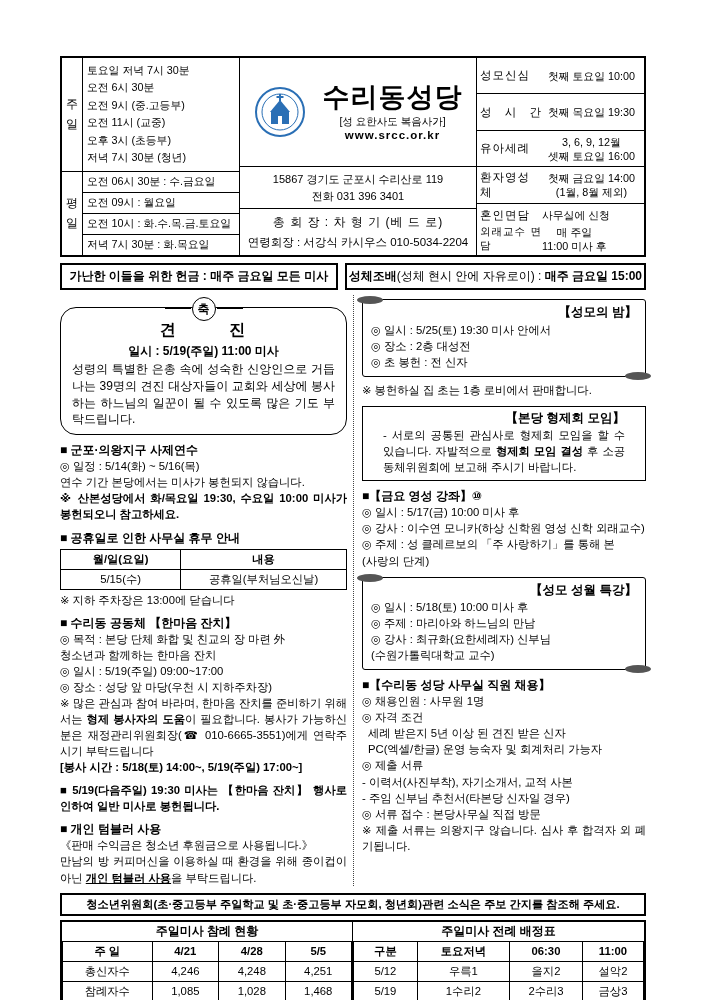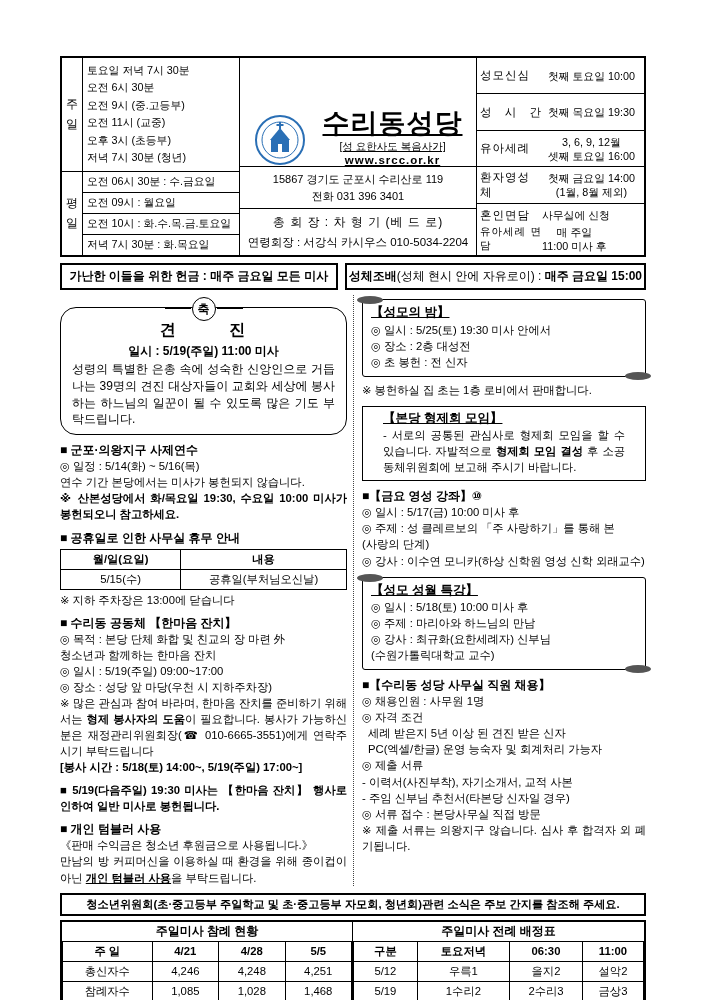--- a/index.html
+++ b/index.html
@@ -14,21 +14,21 @@
   .mblock-sunday { border-bottom:1px solid #000; }
   .vlabel { width:20px; border-right:1px solid #000; display:flex; align-items:center; justify-content:center; }
   .vlabel span { display:block; width:13px; word-break:break-all; text-align:center; font-size:12px; line-height:1.7; }
   .sun-lines { flex:1; padding:4px 4px; }
   .sun-lines div { font-size:10.8px; line-height:1.62; white-space:nowrap; }
   .wrows { flex:1; display:flex; flex-direction:column; }
   .wrow { flex:1; display:flex; align-items:center; padding:0 4px; font-size:10.8px; border-top:1px solid #000; white-space:nowrap; }
   .wrow:first-child { border-top:none; }
 
   .mast-center { width:237px; border-right:1px solid #000; display:flex; flex-direction:column; box-sizing:border-box; }
-  .mc-logo { height:108px; display:flex; align-items:flex-end; justify-content:center; gap:17px; border-bottom:1px solid #000;text-decoration:underline; }
+  .mc-logo { height:108px; display:flex; align-items:center; justify-content:center; gap:17px; border-bottom:1px solid #000; }
   .mc-name { font-size:27px; font-weight:bold; letter-spacing:1px; line-height:1.05; }
   .mc-sub { font-size:10.5px; text-align:center; margin-top:3px; }
   .mc-web { font-size:11.5px; font-weight:bold; letter-spacing:1px; text-align:center; }
   .mc-addr { border-bottom:1px solid #000; text-align:center; font-size:11px; line-height:1.5; padding:4px 0; }
   .mc-pres { text-align:center; font-size:12px; letter-spacing:1px; padding:5px 0 2px; }
   .mc-soul { text-align:center; font-size:11.5px; padding:2px 0 5px; }
 
   .mast-right { flex:1; display:flex; flex-direction:column; }
   .sch-row { flex:1; display:flex; align-items:center; border-top:1px solid #000; padding:2px 3px; }
   .sch-row:first-child { border-top:none; }
@@ -68,21 +68,21 @@
   table.mini { width:100%; border-collapse:collapse; margin:3px 0 2px; }
   table.mini th, table.mini td { border:1px solid #000; font-size:11.3px; text-align:center; padding:2px 2px; }
   table.mini th { font-weight:bold; }
   table.mini { border:1.5px solid #000; }
 
   
   .deco-box { position:relative; border:1.3px solid #000; border-radius:3px; padding:4px 8px 6px; margin-top:8px; box-shadow:2px 2px 0 #fff, inset 0 0 0 1px #fff; }
   .deco-box::before { content:""; position:absolute; top:-4px; left:-6px; width:26px; height:8px; background:#555; border-radius:50%; }
   .deco-box::after { content:""; position:absolute; bottom:-4px; right:-6px; width:26px; height:8px; background:#555; border-radius:50%; }
   .plain-box { border:1.2px solid #000; padding:3px 20px 5px; margin-top:8px; }
-  .box-title { text-align:left; font-size:12.5px; font-weight:bold; line-height:1.4;text-decoration:underline; }
+  .box-title { text-align:right; font-size:12.5px; font-weight:bold; line-height:1.4; }
 
   
   .youth-band { border:2px solid #000; margin-top:7px; text-align:center; font-size:11.2px; font-weight:bold; padding:2px 0; white-space:nowrap; }
   .stats { border:2px solid #000; margin-top:4px; display:flex; flex-wrap:wrap; }
   .stat-half { width:50%; box-sizing:border-box; }
   .stat-half.first { border-right:1.5px solid #000; }
   .stat-title { text-align:center; font-size:12px; font-weight:bold; padding:1px 0; }
   table.stat { width:100%; border-collapse:collapse; }
   table.stat th, table.stat td { border:1px solid #000; font-size:11.3px; text-align:center; padding:2px 1px; }
   table.stat th { font-weight:bold; }
@@ -164,21 +164,21 @@
         <div class="sch-label">환자영성체</div>
         <div class="sch-value pre">첫째 금요일 14:00
 (1월, 8월 제외)</div>
       </div>
       <div class="sch-row sch-double" style="flex:1.5">
         <div class="sch-mini">
           <div class="sch-label">혼인면담</div>
           <div class="sch-value pre">사무실에 신청</div>
         </div>
         <div class="sch-mini">
-          <div class="sch-label" style="font-size:10.5px">유아세례 면담</div>
+          <div class="sch-label" style="font-size:10.5px">외래교수 면담</div>
           <div class="sch-value pre">매 주일
 11:00 미사 후</div>
         </div>
       </div>
     </div>
   </div>
 
   <div class="banner-row">
     <div class="banner">가난한 이들을 위한 헌금 : 매주 금요일 모든 미사</div>
     <div class="banner"><span>성체조배</span><span class="mid">(성체 현시 안에 자유로이) : </span><span>매주 금요일 15:00</span></div>
@@ -251,23 +251,23 @@
       <div class="line" style="margin-top:5px">※ 봉헌하실 집 초는 1층 로비에서 판매합니다.</div>
 
       <div class="plain-box">
         <div class="box-title">【본당 형제회 모임】</div>
         <div class="line just"><span>- 서로의 공통된 관심사로 형제회 모임을 할 수 있습니다. 자발적으로 </span><span class="b">형제회 모임 결성</span><span> 후 소공동체위원회에 보고해 주시기 바랍니다.</span></div>
       </div>
 
       <div class="sec">
         <div class="sec-title">■【금요 영성 강좌】⑩</div>
         <div class="line">◎ 일시 : 5/17(금) 10:00 미사 후</div>
+        <div class="line">◎ 강사 : 이수연 모니카(하상 신학원 영성 신학 외래교수)</div>
         <div class="line pre">◎ 주제 : 성 클레르보의 「주 사랑하기」를 통해 본
 (사랑의 단계)</div>
-        <div class="line">◎ 강사 : 이수연 모니카(하상 신학원 영성 신학 외래교수)</div>
       </div>
 
       <div class="deco-box">
         <div class="box-title">【성모 성월 특강】</div>
         <div class="line">◎ 일시 : 5/18(토) 10:00 미사 후</div>
         <div class="line">◎ 주제 : 마리아와 하느님의 만남</div>
         <div class="line pre" style="text-align:left">◎ 강사 : 최규화(요한세례자) 신부님
 (수원가톨릭대학교 교수)</div>
       </div>
 

